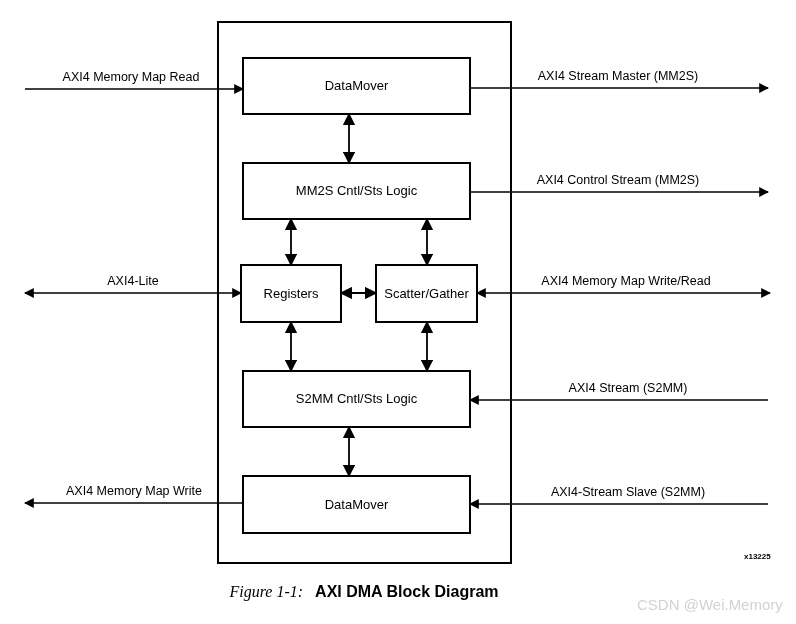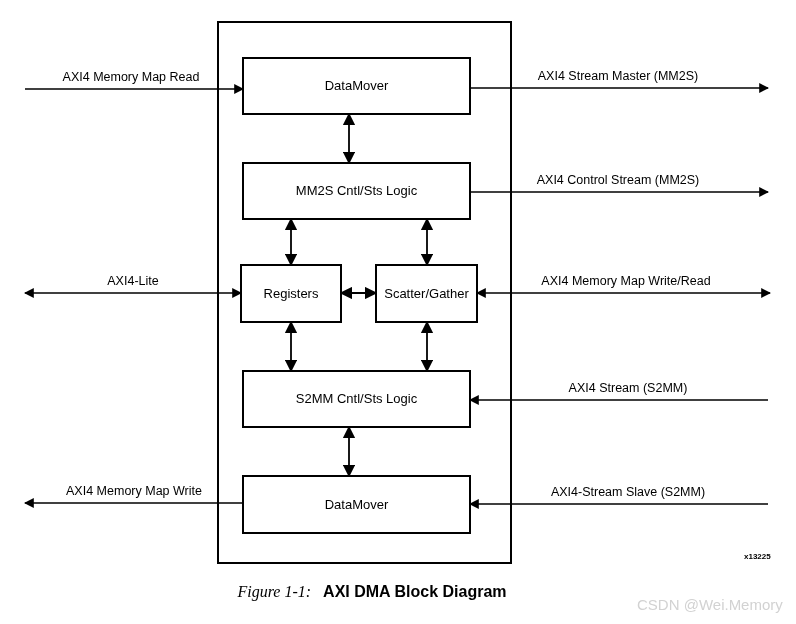--- a/index.html
+++ b/index.html
@@ -63,21 +63,21 @@
   }
   .fig-id {
     font-family: "Liberation Sans", sans-serif;
     font-size: 8px;
     font-weight: bold;
     fill: #000000;
     text-anchor: start;
   }
   #caption {
     position: absolute;
-    left: 8px;
+    left: 0;
     top: 583px;
     width: 728px;
     text-align: center;
     white-space: nowrap;
   }
   #caption .cap-num {
     font-family: "Liberation Serif", serif;
     font-style: italic;
     font-size: 16px;
     color: #000000;

